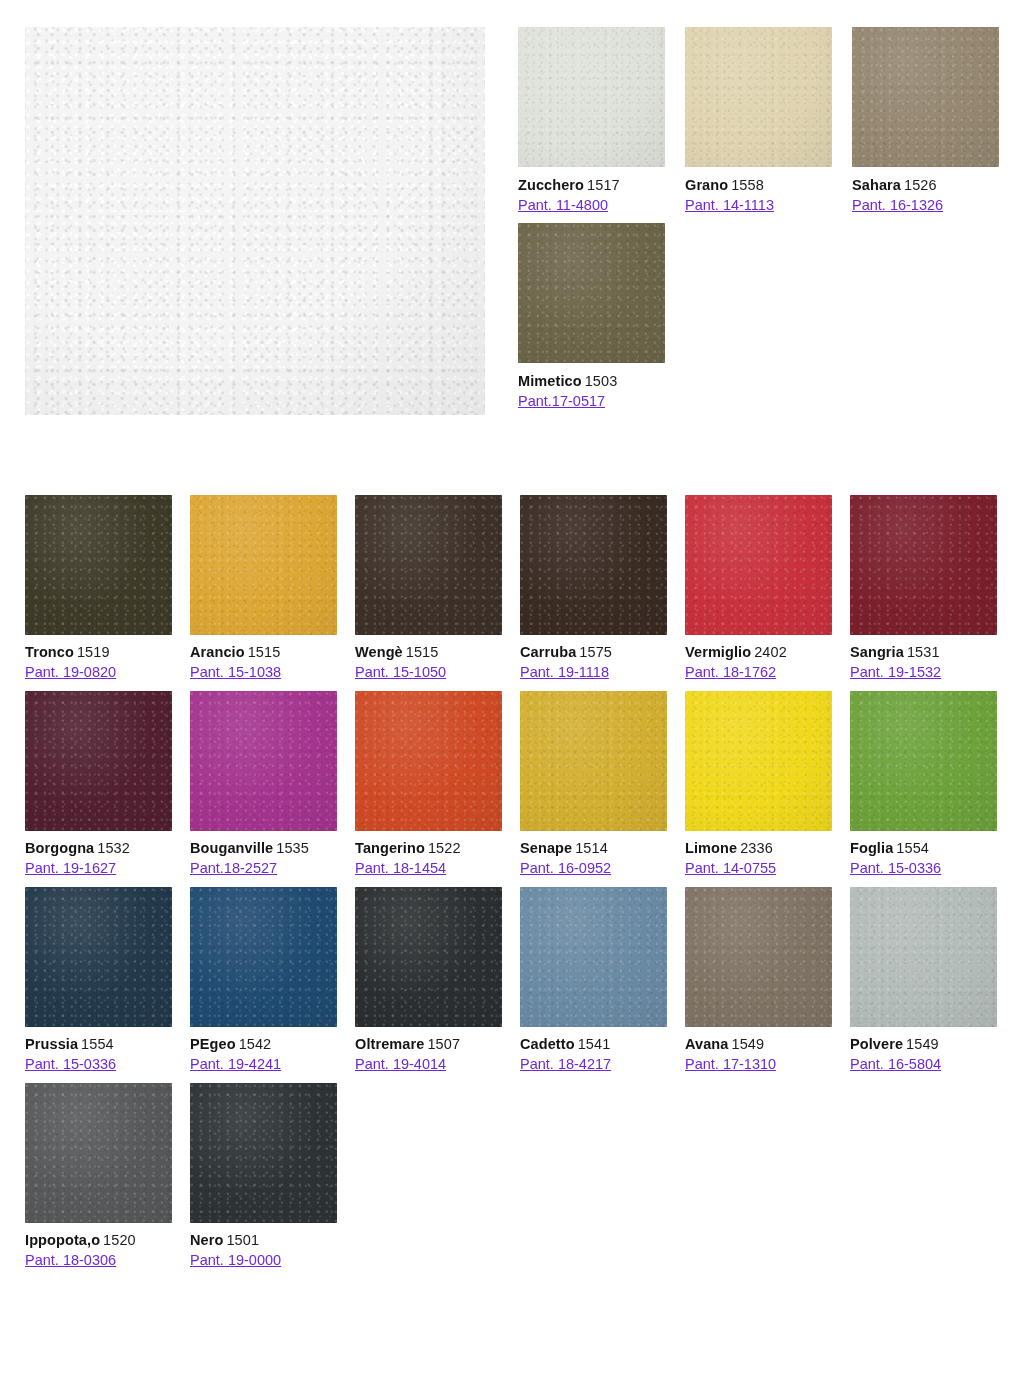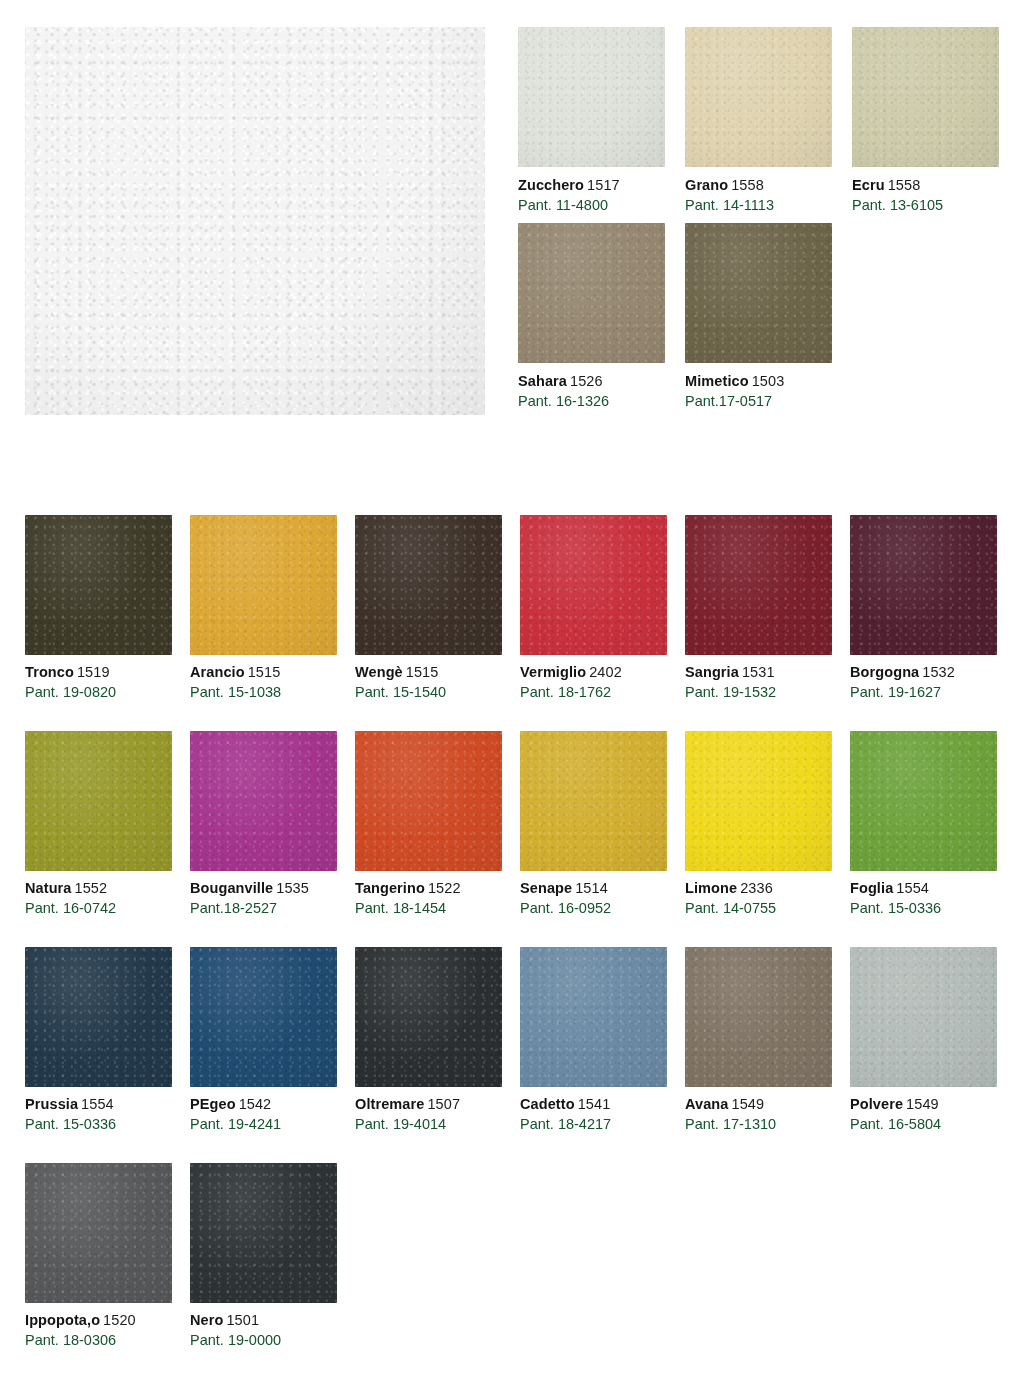--- a/index.html
+++ b/index.html
@@ -93,21 +93,21 @@
   .main-grid {
     position: absolute;
     left: 25px;
     top: 495px;
     width: 974px;
     display: grid;
     grid-template-columns: repeat(6, 147px);
     grid-column-gap: 18px;
     grid-row-gap: 10px;
   }
-  .main-grid .cell { width: 176px; margin-top: 20px; }
+  .main-grid .cell { width: 176px; }
   .main-grid .swatch { width: 147px; height: 140px; }
   .main-grid .caption { margin-top: 8px; }
 
   
   .caption { line-height: 1.28; }
   .cap-line1 {
     font-size: 14.5px;
     letter-spacing: 0.1px;
     white-space: nowrap;
   }
@@ -115,23 +115,24 @@
     font-weight: bold;
     color: #141414;
   }
   .cap-code {
     font-weight: normal;
     color: #1c1c1c;
     margin-left: 3px;
   }
   .cap-line2 {
     font-size: 14.5px;
-    color: #14532d;
+    color: #6d28d9;
     white-space: nowrap;
     margin-top: 1px;
+    text-decoration: underline;
   }
 </style>
 </head>
 <body>
 
 <div class="swatch hero">
   <div class="grain"></div>
   <div class="grain2"></div>
   <div class="vign"></div>
 </div>
@@ -153,31 +154,20 @@
         <div class="grain"></div>
         <div class="grain2"></div>
         <div class="vign"></div>
       </div>
       <div class="caption">
         <div class="cap-line1"><span class="cap-name">Grano</span><span class="cap-code">1558</span></div>
         <div class="cap-line2">Pant. 14-1113</div>
       </div>
     </div>
     <div class="cell">
-      <div class="swatch" style="background: rgb(205, 203, 170);">
-        <div class="grain"></div>
-        <div class="grain2"></div>
-        <div class="vign"></div>
-      </div>
-      <div class="caption">
-        <div class="cap-line1"><span class="cap-name">Ecru</span><span class="cap-code">1558</span></div>
-        <div class="cap-line2">Pant. 13-6105</div>
-      </div>
-    </div>
-    <div class="cell">
       <div class="swatch" style="background: rgb(149, 135, 112);">
         <div class="grain"></div>
         <div class="grain2"></div>
         <div class="vign"></div>
       </div>
       <div class="caption">
         <div class="cap-line1"><span class="cap-name">Sahara</span><span class="cap-code">1526</span></div>
         <div class="cap-line2">Pant. 16-1326</div>
       </div>
     </div>
@@ -218,21 +208,32 @@
       </div>
     </div>
     <div class="cell">
       <div class="swatch" style="background: rgb(60, 48, 40);">
         <div class="grain"></div>
         <div class="grain2"></div>
         <div class="vign"></div>
       </div>
       <div class="caption">
         <div class="cap-line1"><span class="cap-name">Wengè</span><span class="cap-code">1515</span></div>
-        <div class="cap-line2">Pant. 15-1540</div>
+        <div class="cap-line2">Pant. 15-1050</div>
+      </div>
+    </div>
+    <div class="cell">
+      <div class="swatch" style="background: rgb(57, 42, 34);">
+        <div class="grain"></div>
+        <div class="grain2"></div>
+        <div class="vign"></div>
+      </div>
+      <div class="caption">
+        <div class="cap-line1"><span class="cap-name">Carruba</span><span class="cap-code">1575</span></div>
+        <div class="cap-line2">Pant. 19-1118</div>
       </div>
     </div>
     <div class="cell">
       <div class="swatch" style="background: rgb(201, 48, 60);">
         <div class="grain"></div>
         <div class="grain2"></div>
         <div class="vign"></div>
       </div>
       <div class="caption">
         <div class="cap-line1"><span class="cap-name">Vermiglio</span><span class="cap-code">2402</span></div>
@@ -255,31 +256,20 @@
         <div class="grain"></div>
         <div class="grain2"></div>
         <div class="vign"></div>
       </div>
       <div class="caption">
         <div class="cap-line1"><span class="cap-name">Borgogna</span><span class="cap-code">1532</span></div>
         <div class="cap-line2">Pant. 19-1627</div>
       </div>
     </div>
     <div class="cell">
-      <div class="swatch" style="background: rgb(151, 153, 42);">
-        <div class="grain"></div>
-        <div class="grain2"></div>
-        <div class="vign"></div>
-      </div>
-      <div class="caption">
-        <div class="cap-line1"><span class="cap-name">Natura</span><span class="cap-code">1552</span></div>
-        <div class="cap-line2">Pant. 16-0742</div>
-      </div>
-    </div>
-    <div class="cell">
       <div class="swatch" style="background: rgb(165, 51, 142);">
         <div class="grain"></div>
         <div class="grain2"></div>
         <div class="vign"></div>
       </div>
       <div class="caption">
         <div class="cap-line1"><span class="cap-name">Bouganville</span><span class="cap-code">1535</span></div>
         <div class="cap-line2">Pant.18-2527</div>
       </div>
     </div>

